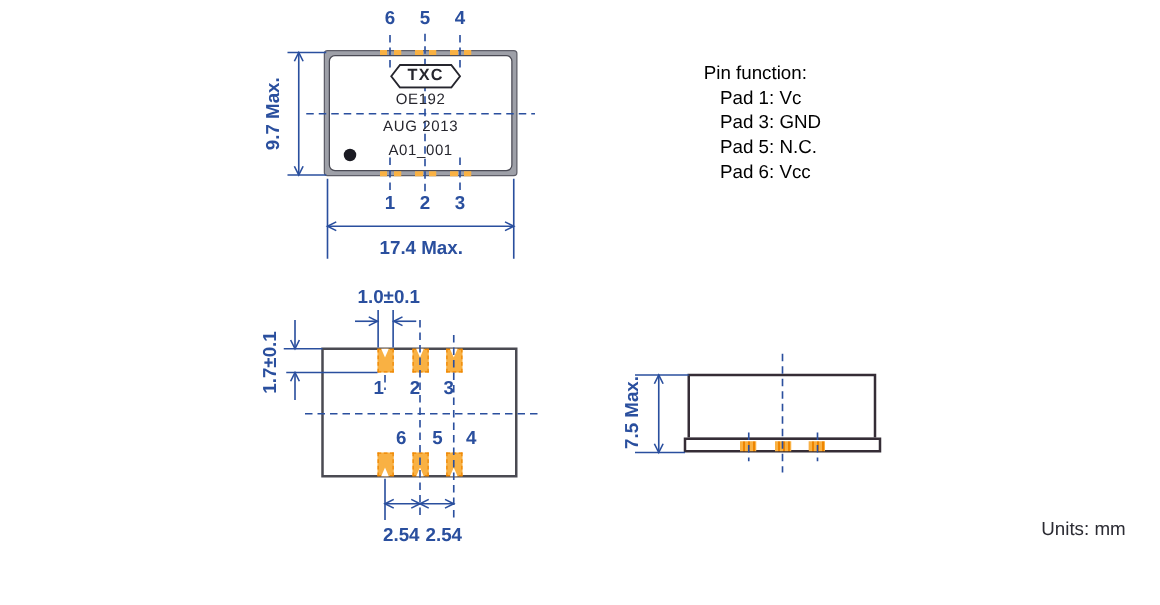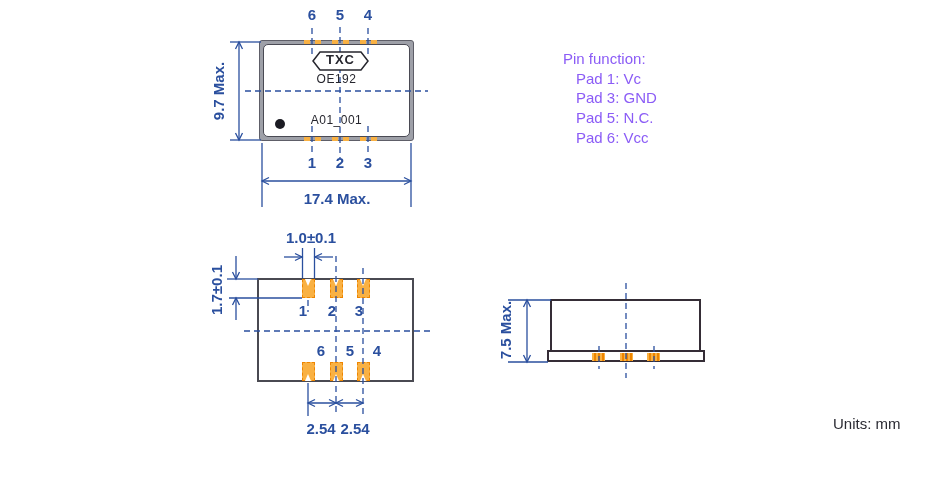--- a/index.html
+++ b/index.html
@@ -76,21 +76,21 @@
   .pin-num{
     width:16px;text-align:center;color:var(--blue);
     font-size:15px;font-weight:700;line-height:16px;z-index:4;
   }
   .dim-label{
     text-align:center;color:var(--blue);font-size:15px;font-weight:600;
     line-height:16px;z-index:4;white-space:nowrap;
   }
   .rot{transform:rotate(-90deg);}
   .pinfn{
-    left:563px;top:49px;color:#8b5cf6;font-size:15px;line-height:19.7px;z-index:4;
+    left:563px;top:49px;color:#000000;font-size:15px;line-height:19.7px;z-index:4;
   }
   .pinfn .item{padding-left:13px;}
   .units{
     left:833px;top:415px;color:#2b2b33;font-size:15px;z-index:4;
   }
   svg.overlay{position:absolute;left:0;top:0;z-index:3;pointer-events:none;}
   svg.overlay path{stroke:var(--blue);stroke-width:1.3;fill:none;}
   svg.overlay path.dash{stroke-dasharray:6 4;}
 </style>
 </head>
@@ -110,20 +110,21 @@
   <div class="abs edge-pad" style="left:359.5px;top:137px;"></div>
 
   <div class="abs logo-wrap">
     <svg width="57" height="20" viewBox="0 0 57 20">
       <polygon points="1,10 8,1 49,1 56,10 49,19 8,19" fill="#ffffff" stroke="#26262e" stroke-width="1.5"></polygon>
     </svg>
     <div class="logo-text">TXC</div>
   </div>
 
   <div class="abs mark-line" style="top:70px;">OE192</div>
+  <div class="abs mark-line" style="top:92px;">AUG 2013</div>
   <div class="abs mark-line" style="top:111px;">A01_001</div>
   <div class="abs dot"></div>
 
   <div class="abs pin-num" style="left:304px;top:7px;">6</div>
   <div class="abs pin-num" style="left:332px;top:7px;">5</div>
   <div class="abs pin-num" style="left:360px;top:7px;">4</div>
   <div class="abs pin-num" style="left:304px;top:155px;">1</div>
   <div class="abs pin-num" style="left:332px;top:155px;">2</div>
   <div class="abs pin-num" style="left:360px;top:155px;">3</div>
 

